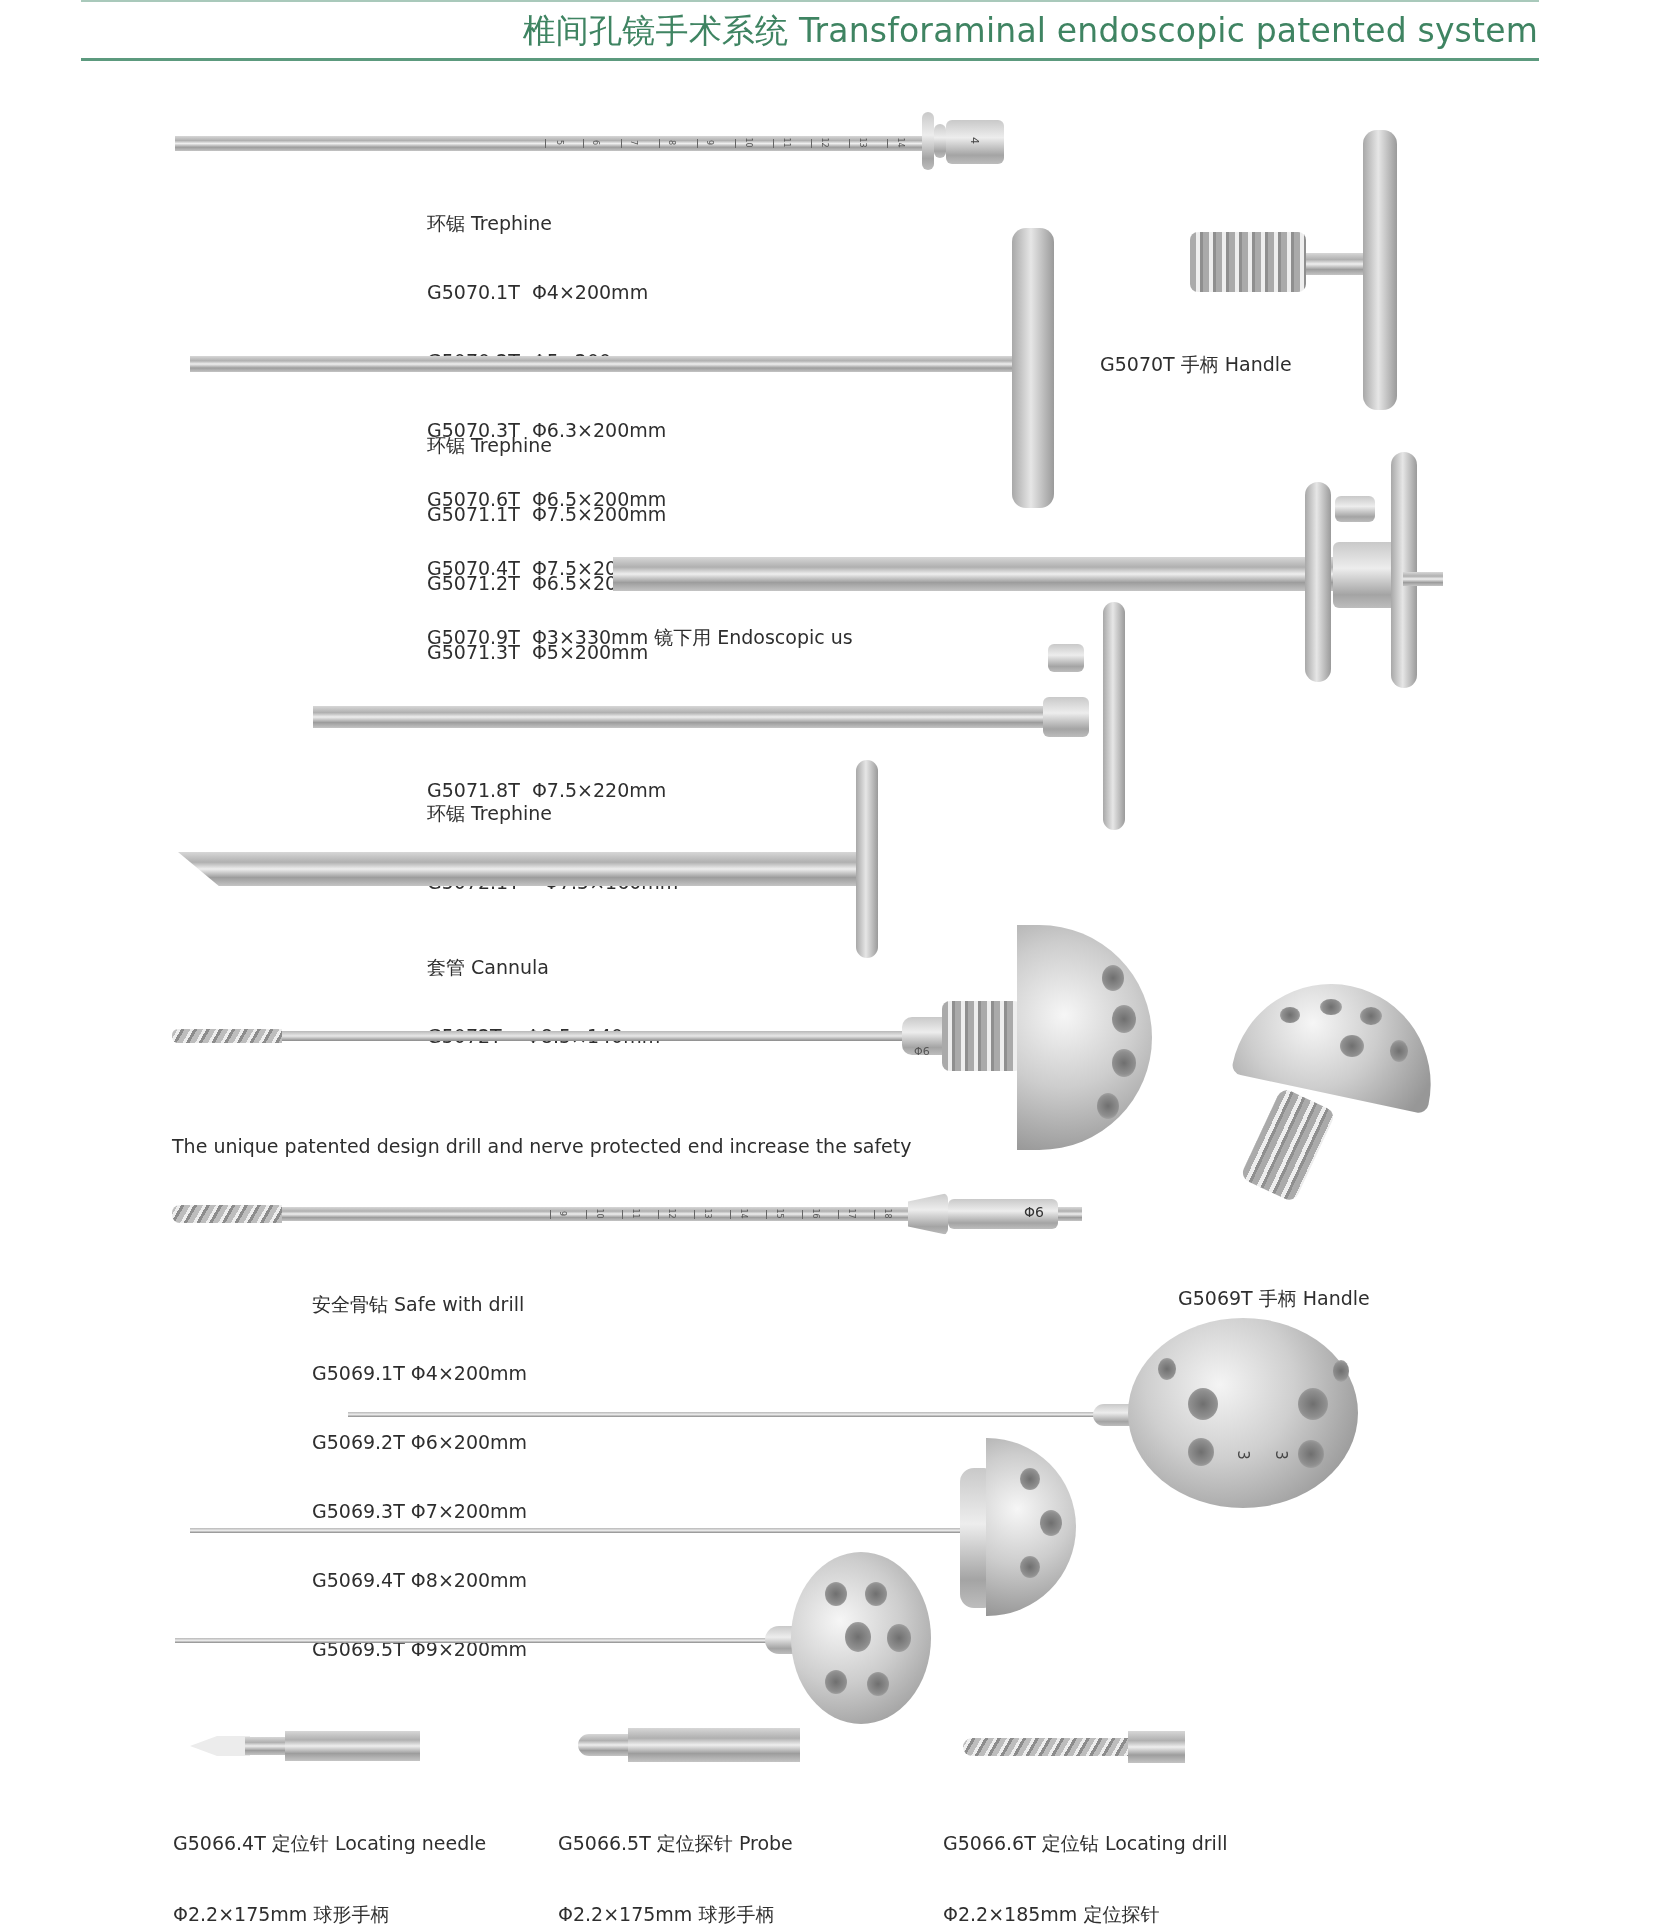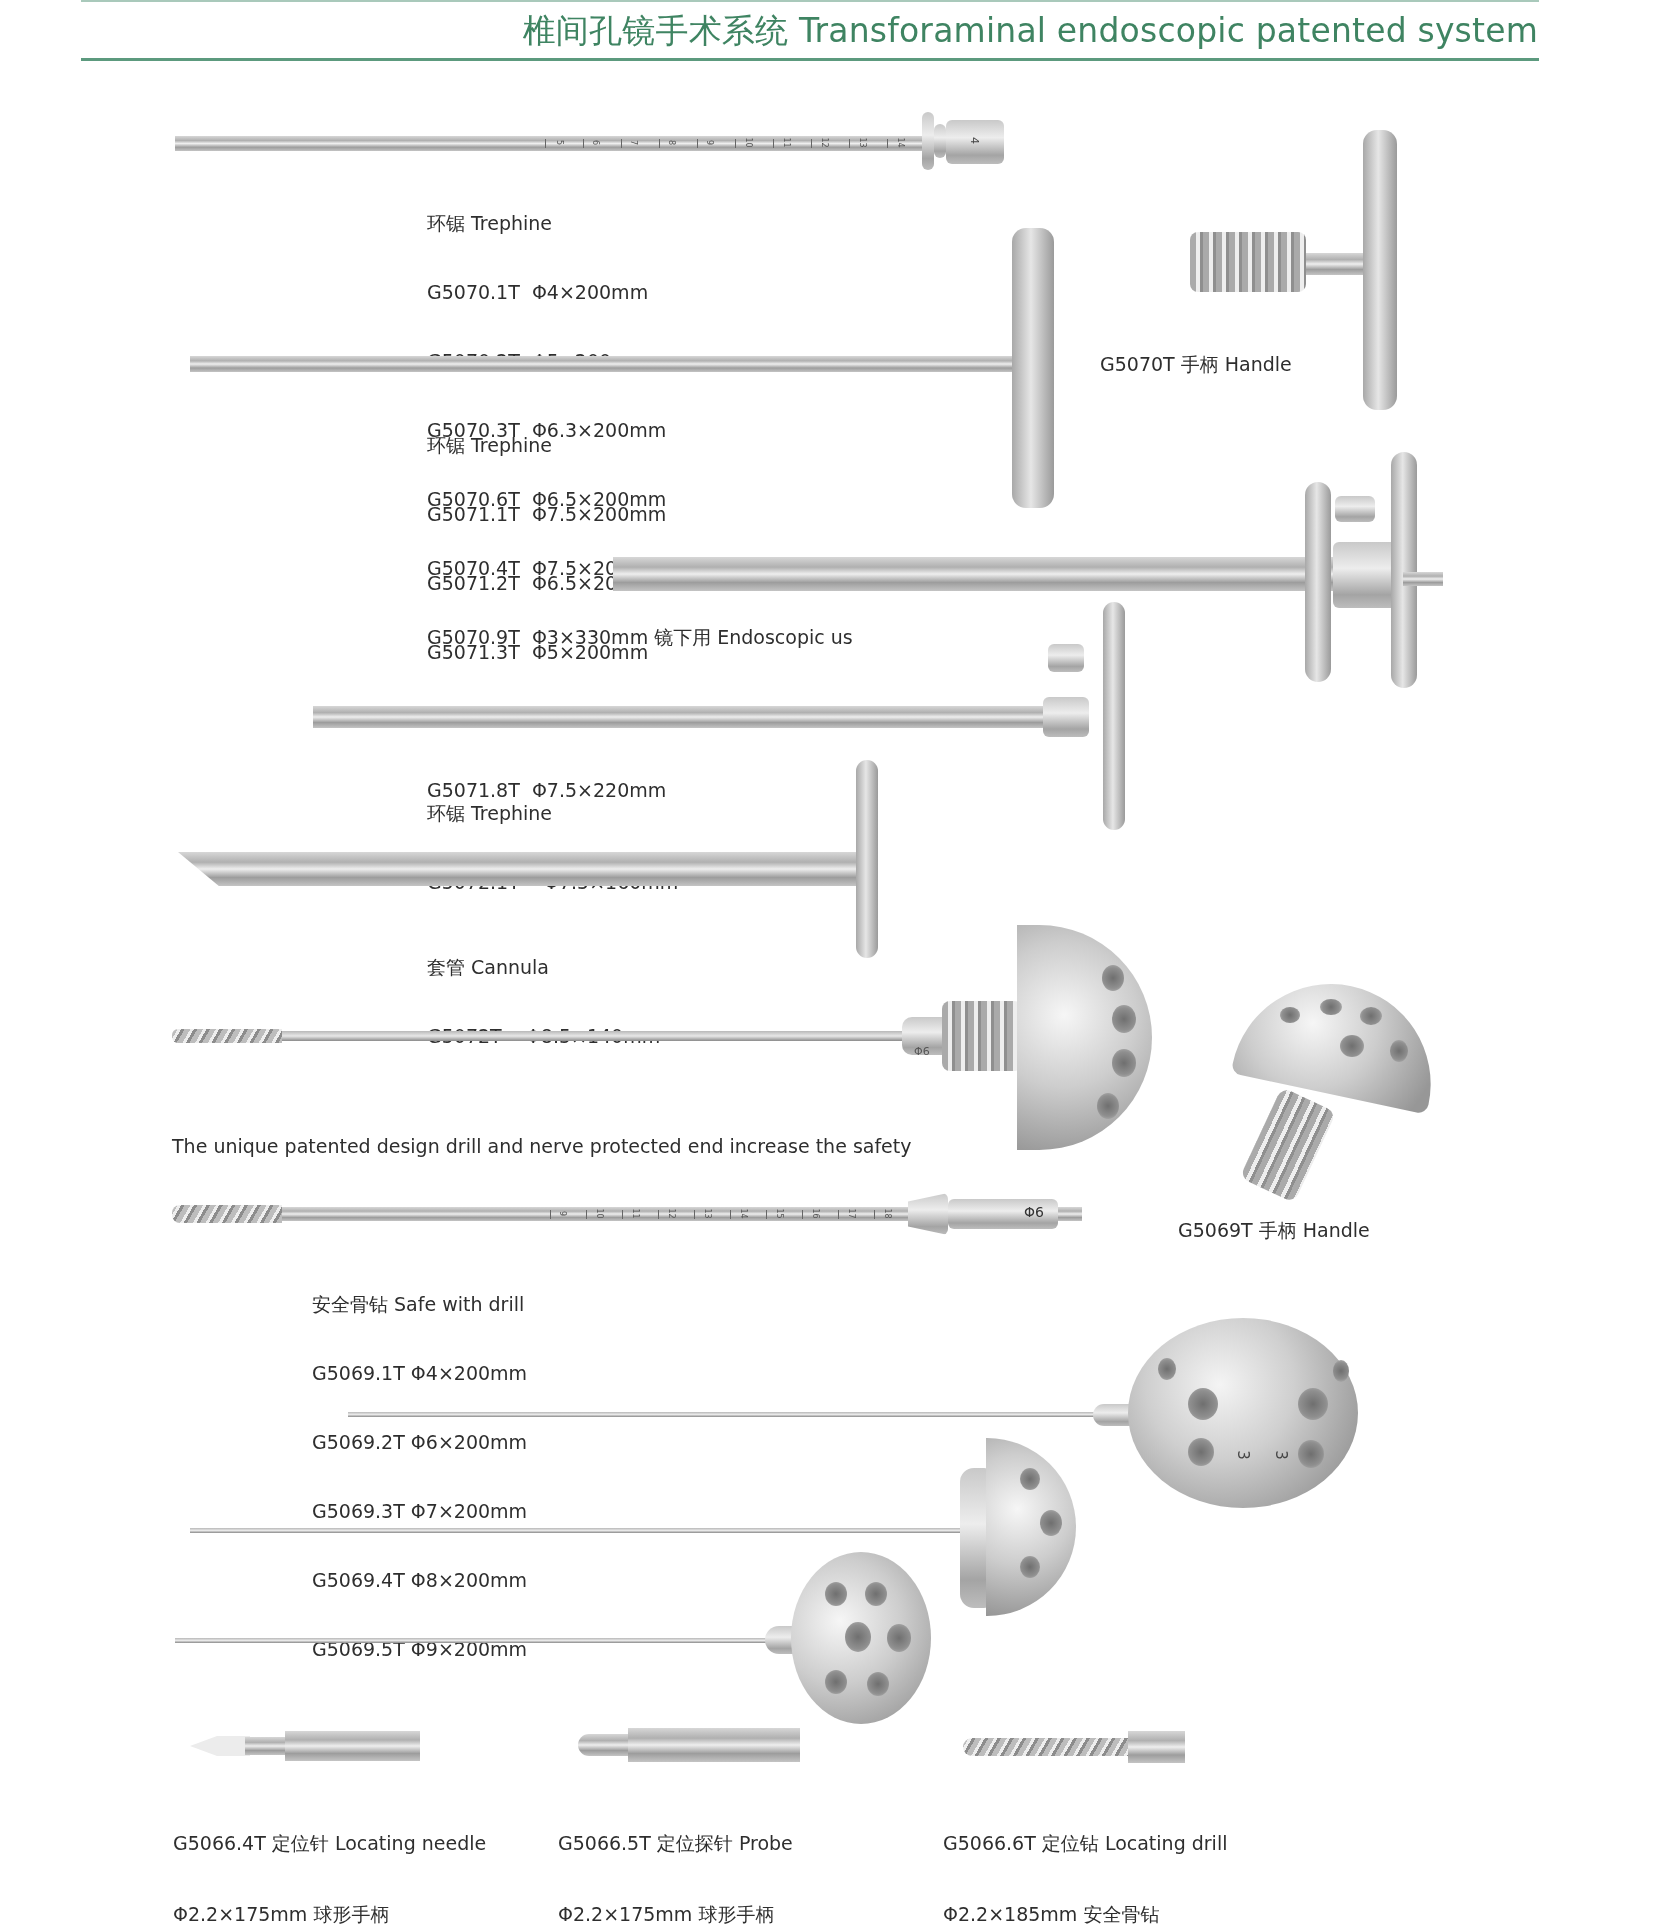--- a/index.html
+++ b/index.html
@@ -145,21 +145,21 @@
 
 <div class="abs" style="left:1240px;top:985px;width:200px;height:215px;">
   <div class="abs dome" style="left:0;top:0;width:200px;height:110px;border-radius:100px 100px 10px 10px;transform:rotate(12deg);"></div>
   <div class="hole" style="left:40px;top:22px;width:20px;height:16px;"></div>
   <div class="hole" style="left:80px;top:14px;width:22px;height:16px;"></div>
   <div class="hole" style="left:120px;top:22px;width:22px;height:18px;"></div>
   <div class="hole" style="left:100px;top:50px;width:24px;height:22px;"></div>
   <div class="hole" style="left:150px;top:55px;width:18px;height:22px;"></div>
   <div class="abs ridges" style="left:18px;top:110px;width:60px;height:100px;border-radius:10px;transform:rotate(25deg);"></div>
 </div>
-<div class="abs label" style="left:1178px;top:1218px;text-align:center;">G5069T 手柄 Handle</div>
+<div class="abs label" style="left:1178px;top:1286px;text-align:center;">G5069T 手柄 Handle</div>
 
 <div class="abs" style="left:172px;top:1193px;width:890px;height:44px;">
   <div class="abs flute" style="left:0;top:12px;width:110px;height:18px;border-radius:8px 0 0 8px;"></div>
   <div class="abs rod" style="left:110px;top:14px;width:800px;height:14px;"></div>
   <div>
     <span class="tick" style="left:378px;top:17px"></span>
       <span class="ticknum" style="left:388px;top:16px">9</span>
     <span class="tick" style="left:414px;top:17px"></span>
       <span class="ticknum" style="left:422px;top:16px">10</span>
     <span class="tick" style="left:450px;top:17px"></span>
@@ -251,17 +251,17 @@
 </div>
 <div class="abs desc" style="left:558px;top:1785px;">
   <div>G5066.5T 定位探针 Probe</div>
   <div>Φ2.2×175mm 球形手柄</div>
   
   
   
 </div>
 <div class="abs desc" style="left:943px;top:1785px;">
   <div>G5066.6T 定位钻 Locating drill</div>
-  <div>Φ2.2×185mm 安全骨钻</div>
+  <div>Φ2.2×185mm 定位探针</div>
   
   
   
 </div>
 
 </body></html>

